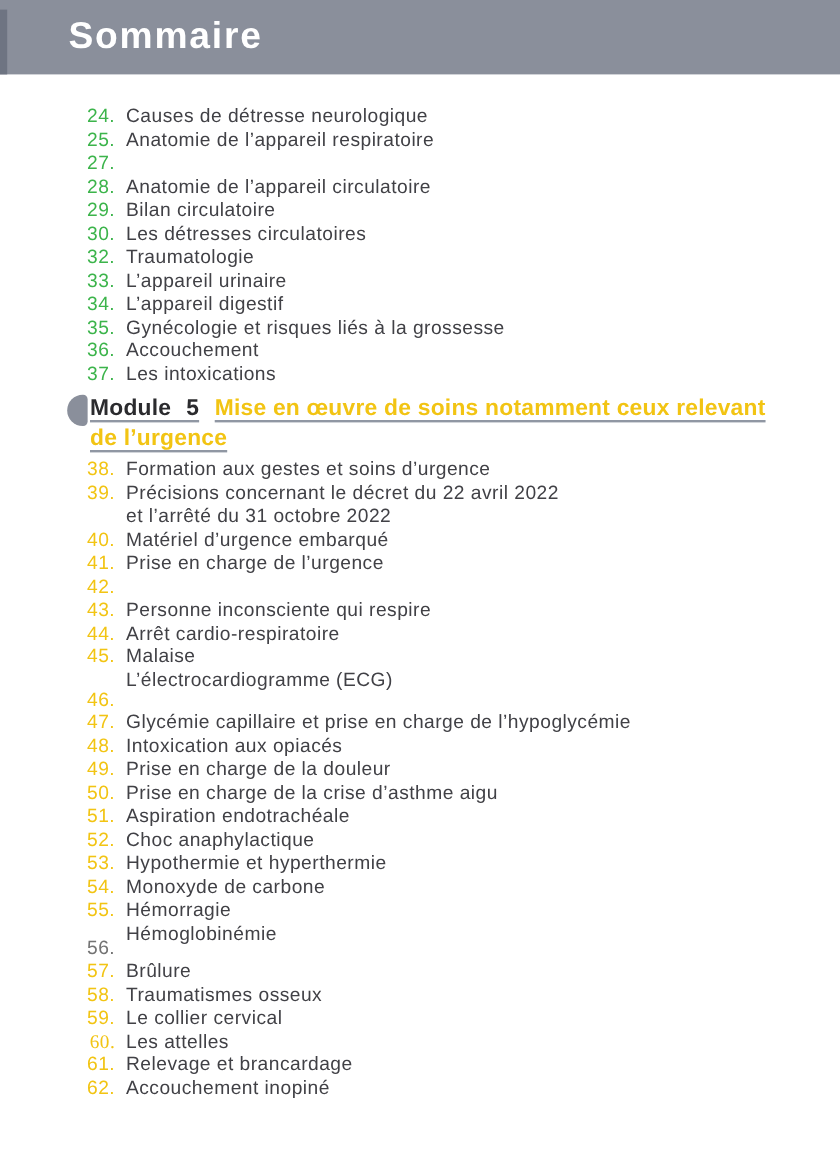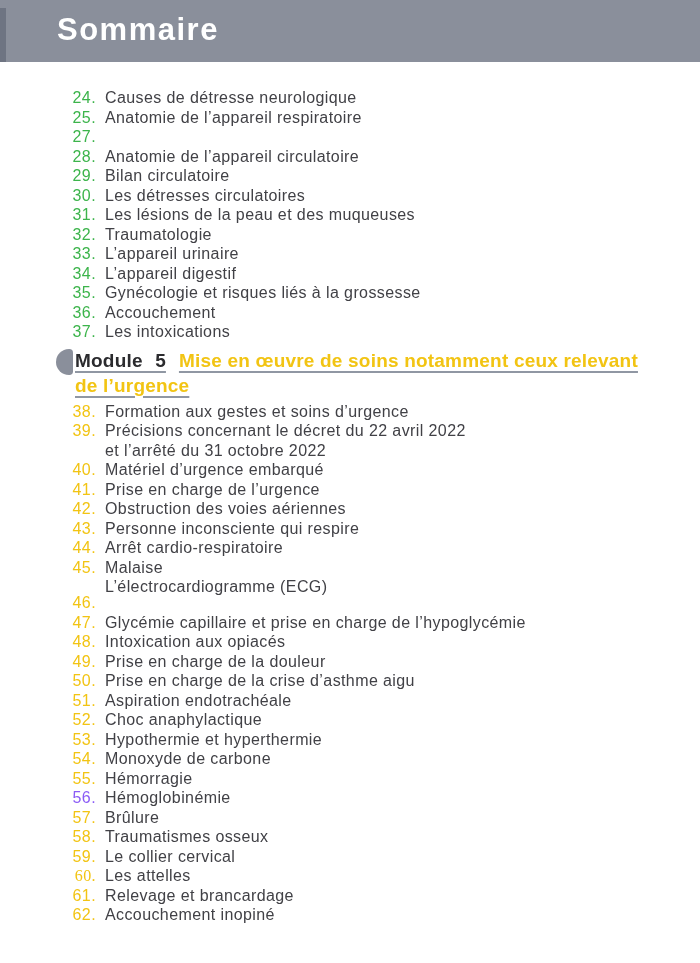--- a/index.html
+++ b/index.html
@@ -70,24 +70,20 @@
           </div>
           <div class="toc-row">
             <span class="toc-num" style="color: rgb(60, 180, 75);">29.</span>
             <span class="toc-text">Bilan circulatoire</span>
           </div>
           <div class="toc-row">
             <span class="toc-num" style="color: rgb(60, 180, 75);">30.</span>
             <span class="toc-text">Les détresses circulatoires</span>
           </div>
           <div class="toc-row">
-            <span class="toc-num" style="color: rgb(60, 180, 75);">31.</span>
-            <span class="toc-text">Les lésions de la peau et des muqueuses</span>
-          </div>
-          <div class="toc-row">
             <span class="toc-num" style="color: rgb(60, 180, 75);">32.</span>
             <span class="toc-text">Traumatologie</span>
           </div>
           <div class="toc-row">
             <span class="toc-num" style="color: rgb(60, 180, 75);">33.</span>
             <span class="toc-text">L’appareil urinaire</span>
           </div>
           <div class="toc-row">
             <span class="toc-num" style="color: rgb(60, 180, 75);">34.</span>
             <span class="toc-text">L’appareil digestif</span>
@@ -118,21 +114,20 @@
           <div class="toc-row">
             <span class="toc-num" style="color: rgb(242, 196, 19);">40.</span>
             <span class="toc-text">Matériel d’urgence embarqué</span>
           </div>
           <div class="toc-row">
             <span class="toc-num" style="color: rgb(242, 196, 19);">41.</span>
             <span class="toc-text">Prise en charge de l’urgence</span>
           </div>
           <div class="toc-row">
             <span class="toc-num" style="color: rgb(242, 196, 19);">42.</span>
-            <span class="toc-text">Obstruction des voies aériennes</span>
           </div>
           <div class="toc-row">
             <span class="toc-num" style="color: rgb(242, 196, 19);">43.</span>
             <span class="toc-text">Personne inconsciente qui respire</span>
           </div>
           <div class="toc-row">
             <span class="toc-num" style="color: rgb(242, 196, 19);">44.</span>
             <span class="toc-text">Arrêt cardio-respiratoire</span>
           </div>
           <div class="toc-row">
@@ -173,21 +168,21 @@
           </div>
           <div class="toc-row">
             <span class="toc-num" style="color: rgb(242, 196, 19);">54.</span>
             <span class="toc-text">Monoxyde de carbone</span>
           </div>
           <div class="toc-row">
             <span class="toc-num" style="color: rgb(242, 196, 19);">55.</span>
             <span class="toc-text">Hémorragie</span>
           </div>
           <div class="toc-row">
-            <span class="toc-num" style="color: #8b5cf6;">56.</span>
+            <span class="toc-num" style="color: #737373; margin-top: 12px;">56.</span>
             <span class="toc-text">Hémoglobinémie</span>
           </div>
           <div class="toc-row">
             <span class="toc-num" style="color: rgb(242, 196, 19);">57.</span>
             <span class="toc-text">Brûlure</span>
           </div>
           <div class="toc-row">
             <span class="toc-num" style="color: rgb(242, 196, 19);">58.</span>
             <span class="toc-text">Traumatismes osseux</span>
           </div>

